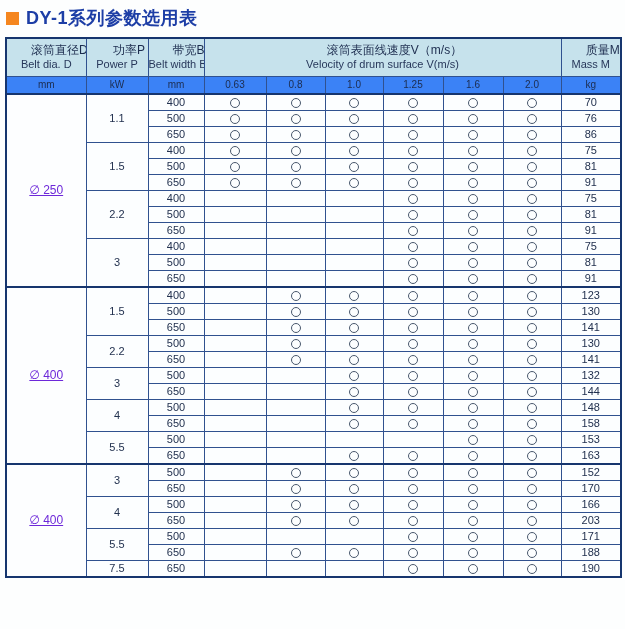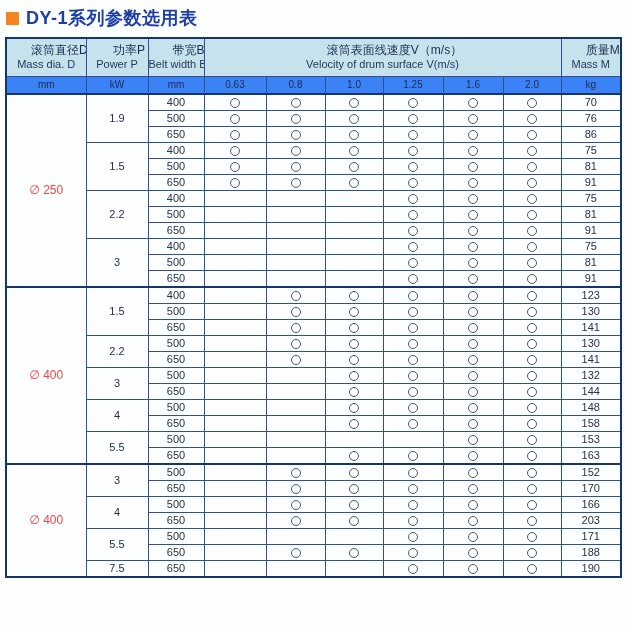--- a/index.html
+++ b/index.html
@@ -41,21 +41,21 @@
   .units td { background:#3b82f6; font-size:10px; height:16px; color:#1c2c4e; }
   tbody td {
     height:15px;
     font-size:11px;
     background:#fcfeff;
     border-top:1px solid #5d7cb4;
     border-bottom:1px solid #5d7cb4;
   }
   tbody tr.grp-start td { border-top:1px solid #2a4a86; }
   tbody tr.sec-start td { border-top:2px solid #16356e; }
-  td.drum-cell { font-size:12px; color:#ef4444; background:#fdfeff; }
+  td.drum-cell { font-size:12px; color:#6d28d9; background:#fdfeff;text-decoration:underline; }
   td.power-cell { font-size:11px; }
   .mark {
     display:inline-block;
     width:8px; height:8px;
     border:1px solid #49586d;
     border-radius:50%;
     background:transparent;
     vertical-align:middle;
   }
 </style>
@@ -81,21 +81,21 @@
         <col style="width:58px">
       <col style="width:60px">
         <col style="width:60px">
         <col style="width:58px">
       <col style="width:60px">
     </colgroup>
     <thead>
       <tr class="h1">
         <th>
           <div class="zh">滚筒直径D</div>
-          <div class="en">Mass dia. D</div>
+          <div class="en">Belt dia. D</div>
         </th>
         <th>
           <div class="zh">功率P</div>
           <div class="en">Power P</div>
         </th>
         <th>
           <div class="zh">带宽B</div>
           <div class="en">Belt width B</div>
         </th>
         <th colspan="6">
@@ -116,21 +116,21 @@
         <td>1.0</td>
         <td>1.25</td>
         <td>1.6</td>
         <td>2.0</td>
         <td>kg</td>
       </tr>
     </thead>
     <tbody>
         <tr class="grp-start sec-start">
           <td class="drum-cell" rowspan="12">∅ 250</td>
-          <td class="power-cell" rowspan="3">1.9</td>
+          <td class="power-cell" rowspan="3">1.1</td>
           <td class="belt-cell">400</td>
           <td class="mark-cell"><span class="mark"></span></td>
           <td class="mark-cell"><span class="mark"></span></td>
           <td class="mark-cell"><span class="mark"></span></td>
           <td class="mark-cell"><span class="mark"></span></td>
           <td class="mark-cell"><span class="mark"></span></td>
           <td class="mark-cell"><span class="mark"></span></td>
           <td class="mass-cell">70</td>
         </tr>
         <tr>

